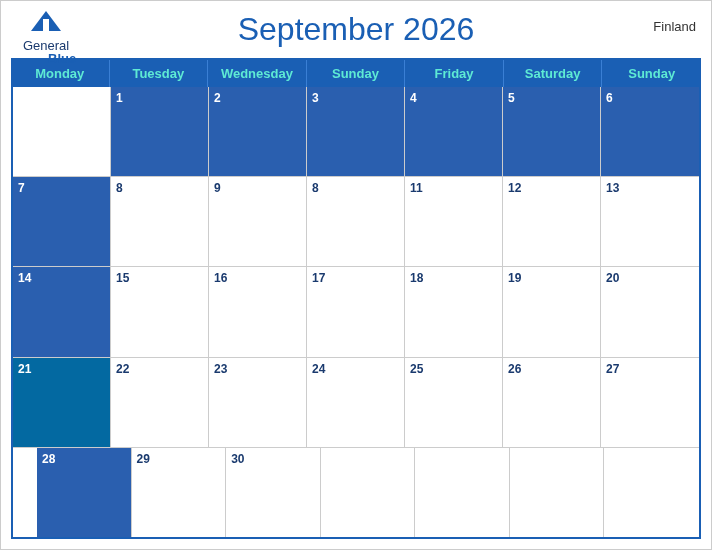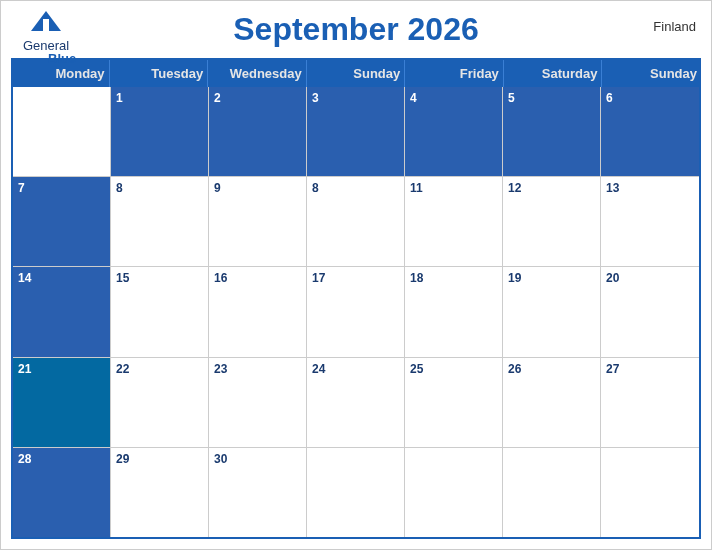--- a/index.html
+++ b/index.html
@@ -51,38 +51,38 @@
     .country-label {
       position: absolute;
       right: 15px;
       top: 18px;
       font-size: 13px;
       color: #333;
     }
     .month-title {
       font-size: 32px;
       color: #1a5fb4;
-      font-weight: bold;
+      font-weight: normal;
       text-align: center;
     }
     .calendar-grid {
       flex: 1;
       display: flex;
       flex-direction: column;
       border-top: 2px solid #1a5fb4;
       margin: 5px 10px 10px;
     }
     .days-header {
       display: grid;
       grid-template-columns: repeat(7, 1fr);
       background: #1a5fb4;
     }
     .day-header {
-      color: #e5e5e5;
-      text-align: right;
+      color: #5eead4;
+      text-align: center;
       padding: 6px 4px;
       font-size: 13px;
       font-weight: bold;
       border-right: 1px solid #3a7fd4;
     }
     .day-header:last-child {
       border-right: none;
     }
     .weeks-container {
       flex: 1;
@@ -93,20 +93,21 @@
       border-bottom: 2px solid #1a5fb4;
     }
     .week-row {
       display: grid;
       grid-template-columns: repeat(7, 1fr);
       flex: 1;
       border-bottom: 1px solid #ccc;
     }
     .week-row:last-child {
       border-bottom: none;
+      margin-left: 24px;
     }
     .day-cell {
       border-right: 1px solid #ccc;
       position: relative;
       min-height: 60px;
     }
     .day-cell:last-child {
       border-right: none;
     }
     .day-cell.empty {

